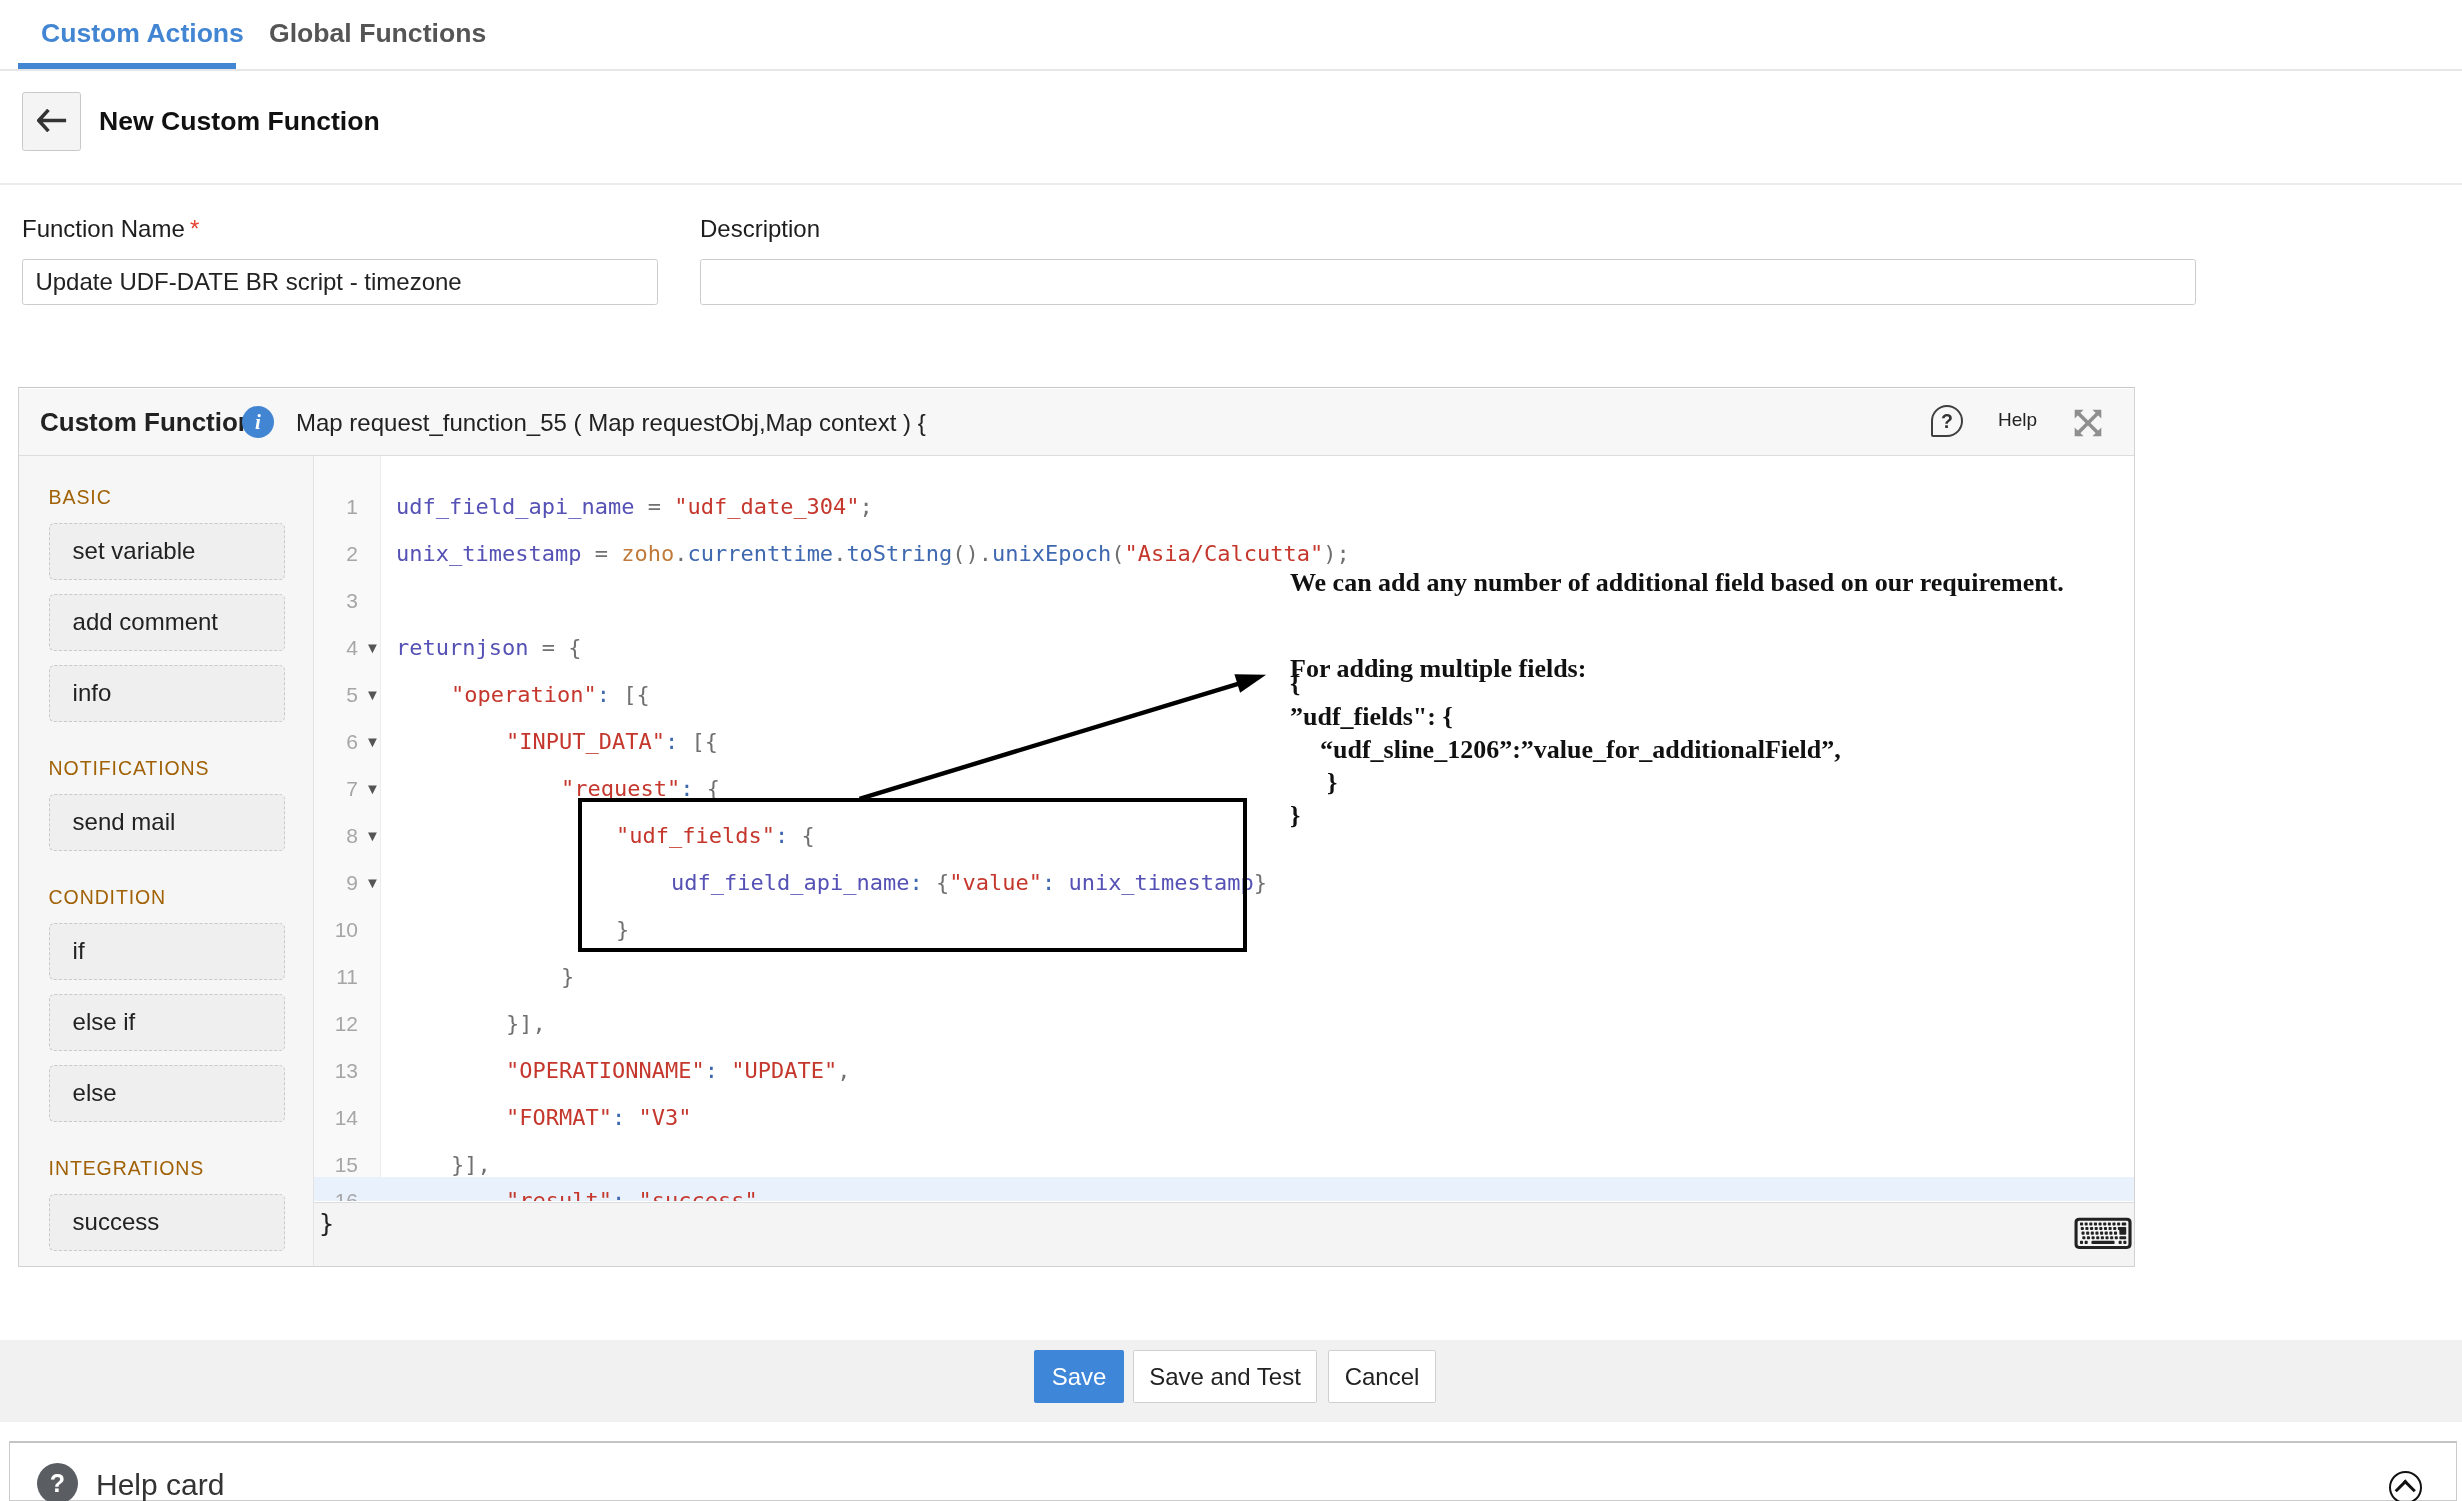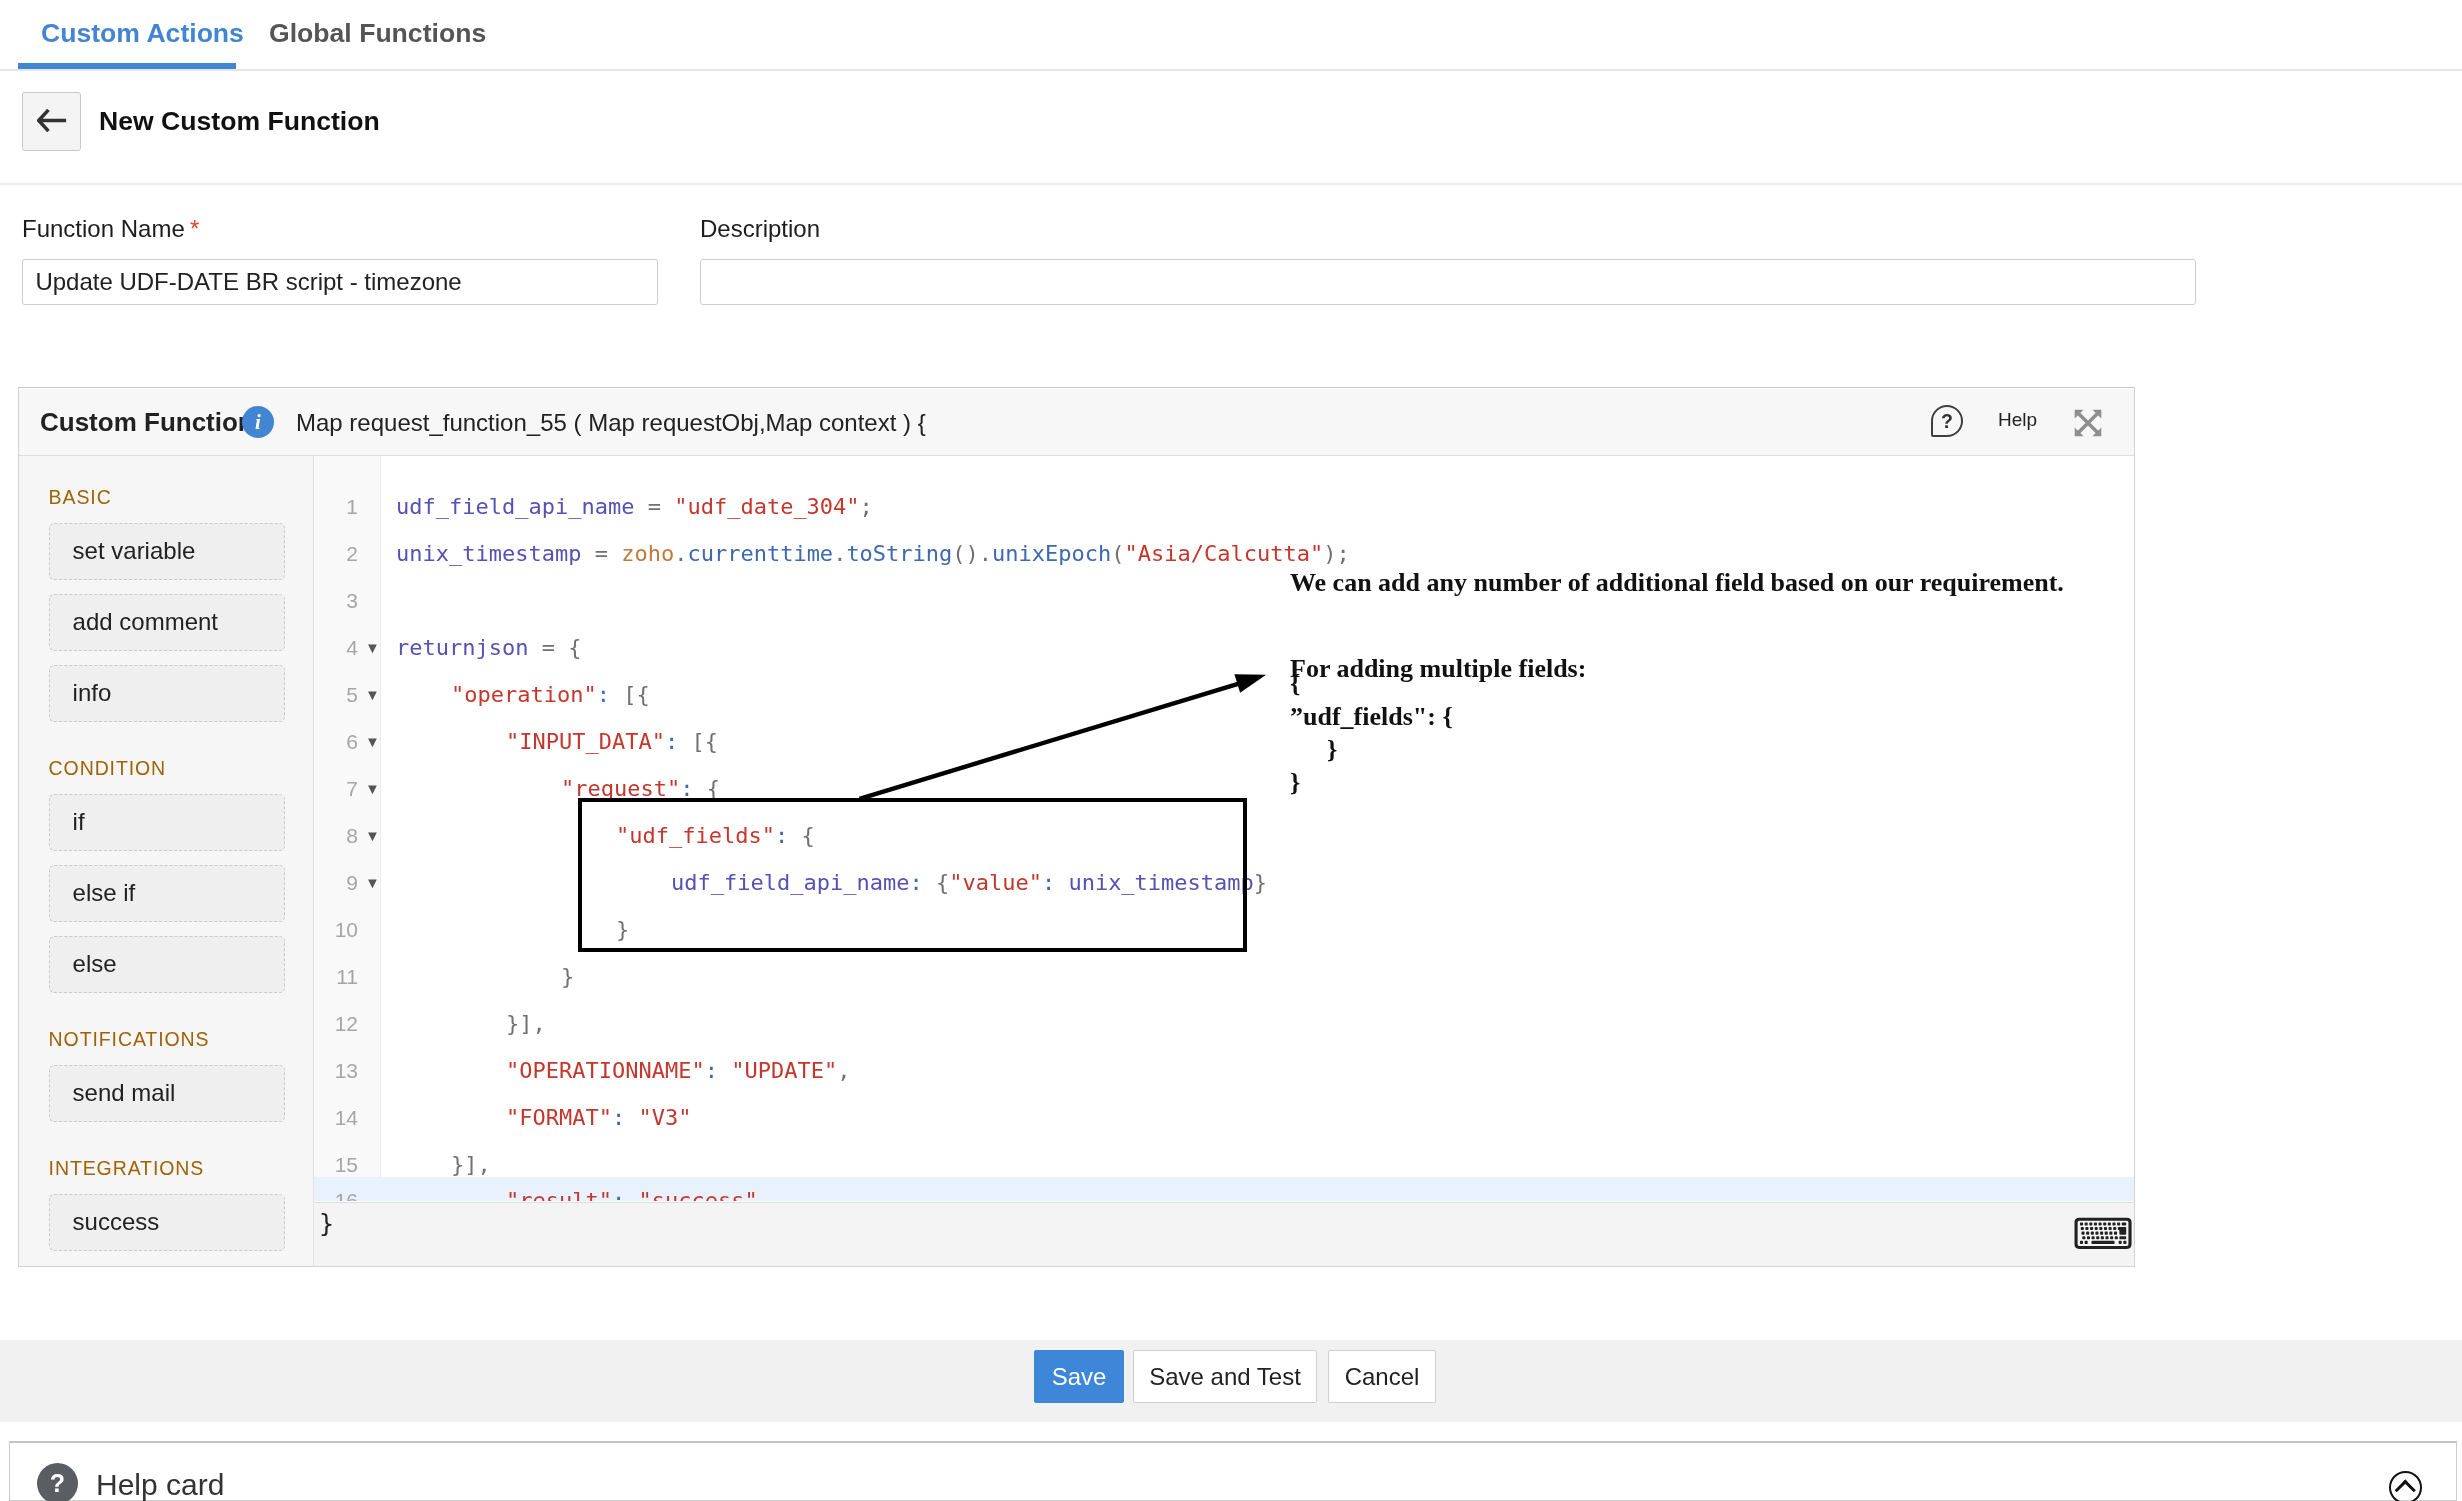--- a/index.html
+++ b/index.html
@@ -140,28 +140,28 @@
 
 <div class="abs sidebar">
   <div>
       <div class="sec">
         <div class="seclabel">BASIC</div>
         <div class="sitem">set variable</div>
         <div class="sitem">add comment</div>
         <div class="sitem">info</div>
       </div>
       <div class="sec">
+        <div class="seclabel">NOTIFICATIONS</div>
+        <div class="sitem">send mail</div>
+      </div>
+      <div class="sec">
         <div class="seclabel">CONDITION</div>
         <div class="sitem">if</div>
         <div class="sitem">else if</div>
         <div class="sitem">else</div>
-      </div>
-      <div class="sec">
-        <div class="seclabel">NOTIFICATIONS</div>
-        <div class="sitem">send mail</div>
       </div>
       <div class="sec">
         <div class="seclabel">INTEGRATIONS</div>
         <div class="sitem">success</div>
       </div>
     </div>
 </div>
 
 <div class="abs gutter-bg"></div>
 <div class="abs code-lines">
@@ -242,20 +242,21 @@
 <div class="abs blackbox"></div>
 <svg class="abs arrow-svg" width="1821" height="745" viewBox="0 0 2054 841">
   <line x1="615" y1="387" x2="1046" y2="256" stroke="#000" stroke-width="5"></line>
   <polygon points="1074,247 1044.6,267.3 1038.2,246.3" fill="#000"></polygon>
 </svg>
 <div class="abs ann-heading">We can add any number of additional field based on our requirement.</div>
 <div class="abs ann-sub">For adding multiple fields:</div>
 <div class="abs ann-json">
     <div class="ajline" style="padding-left: 0px;">{</div>
     <div class="ajline" style="padding-left: 0px;">”udf_fields": {</div>
+    <div class="ajline" style="padding-left: 30px;">“udf_sline_1206”:”value_for_additionalField”,</div>
     <div class="ajline" style="padding-left: 37px;">}</div>
     <div class="ajline" style="padding-left: 0px;">}</div>
   </div>
 
 <div class="abs ed-footer"></div>
 <div class="abs ed-close">}</div>
 <div class="abs kbd-icon">⌨</div>
 
 <div class="abs action-bar"></div>
 <div class="btn btn-primary">Save</div>

